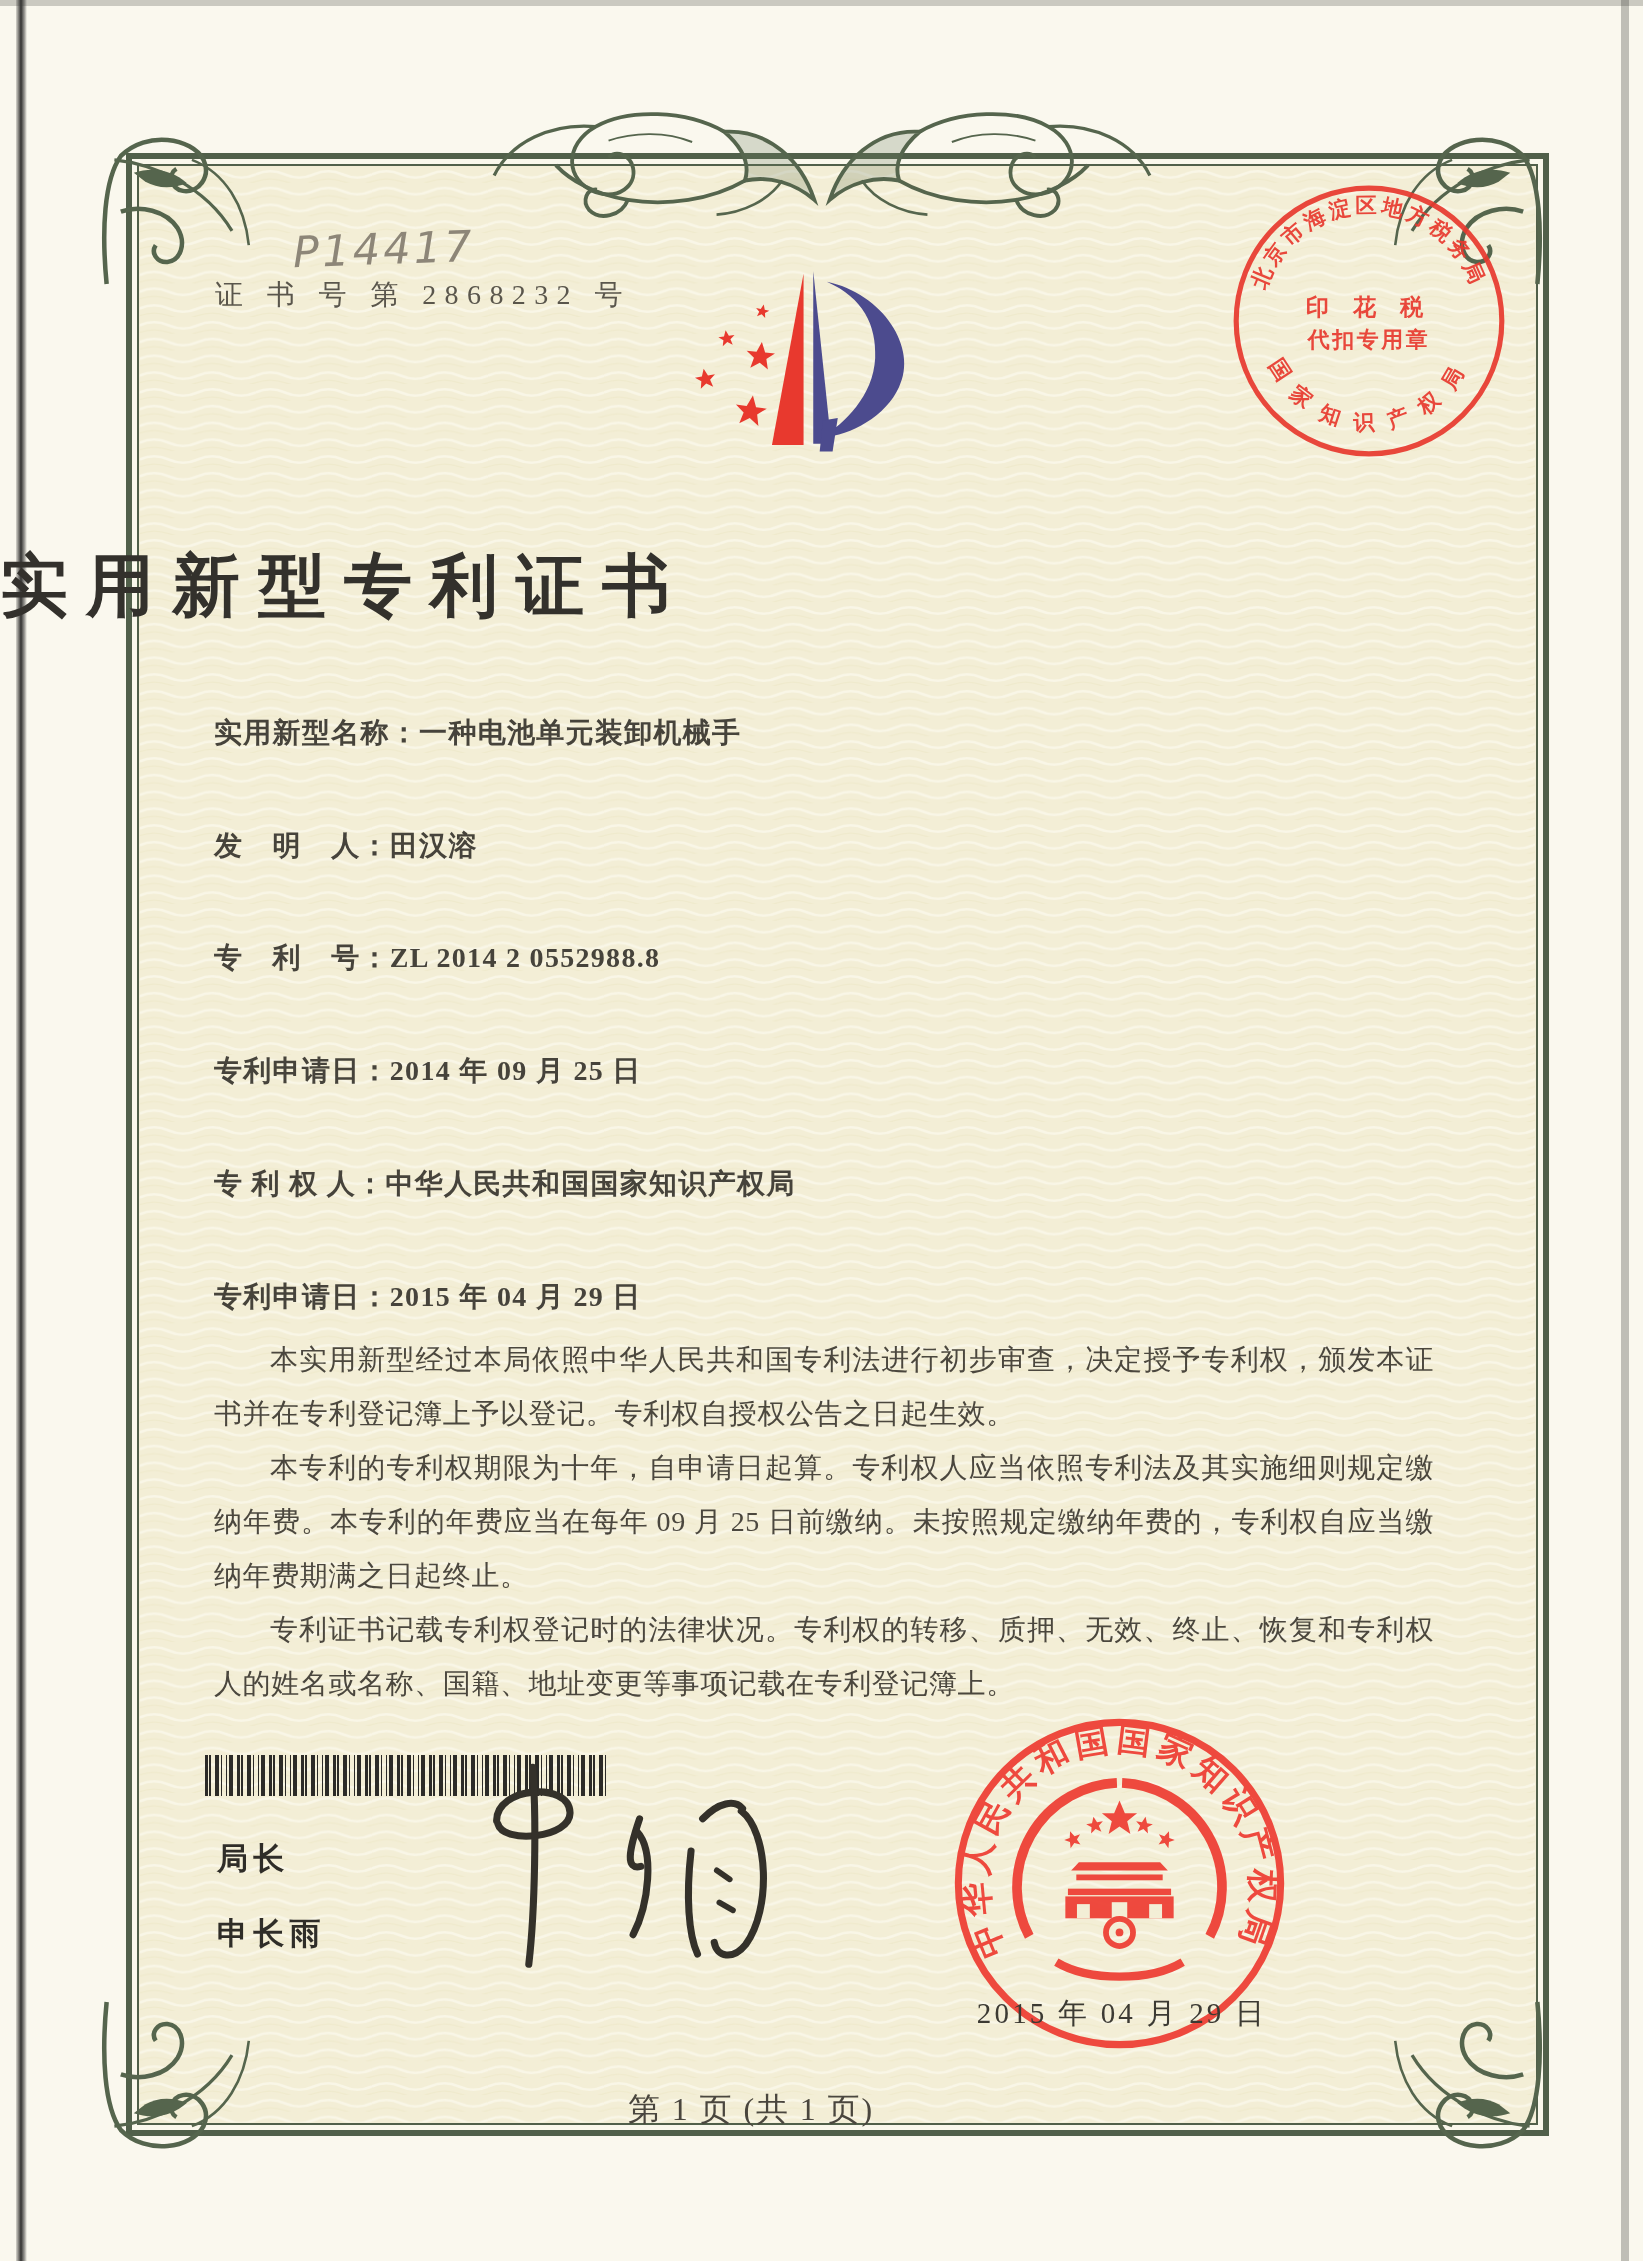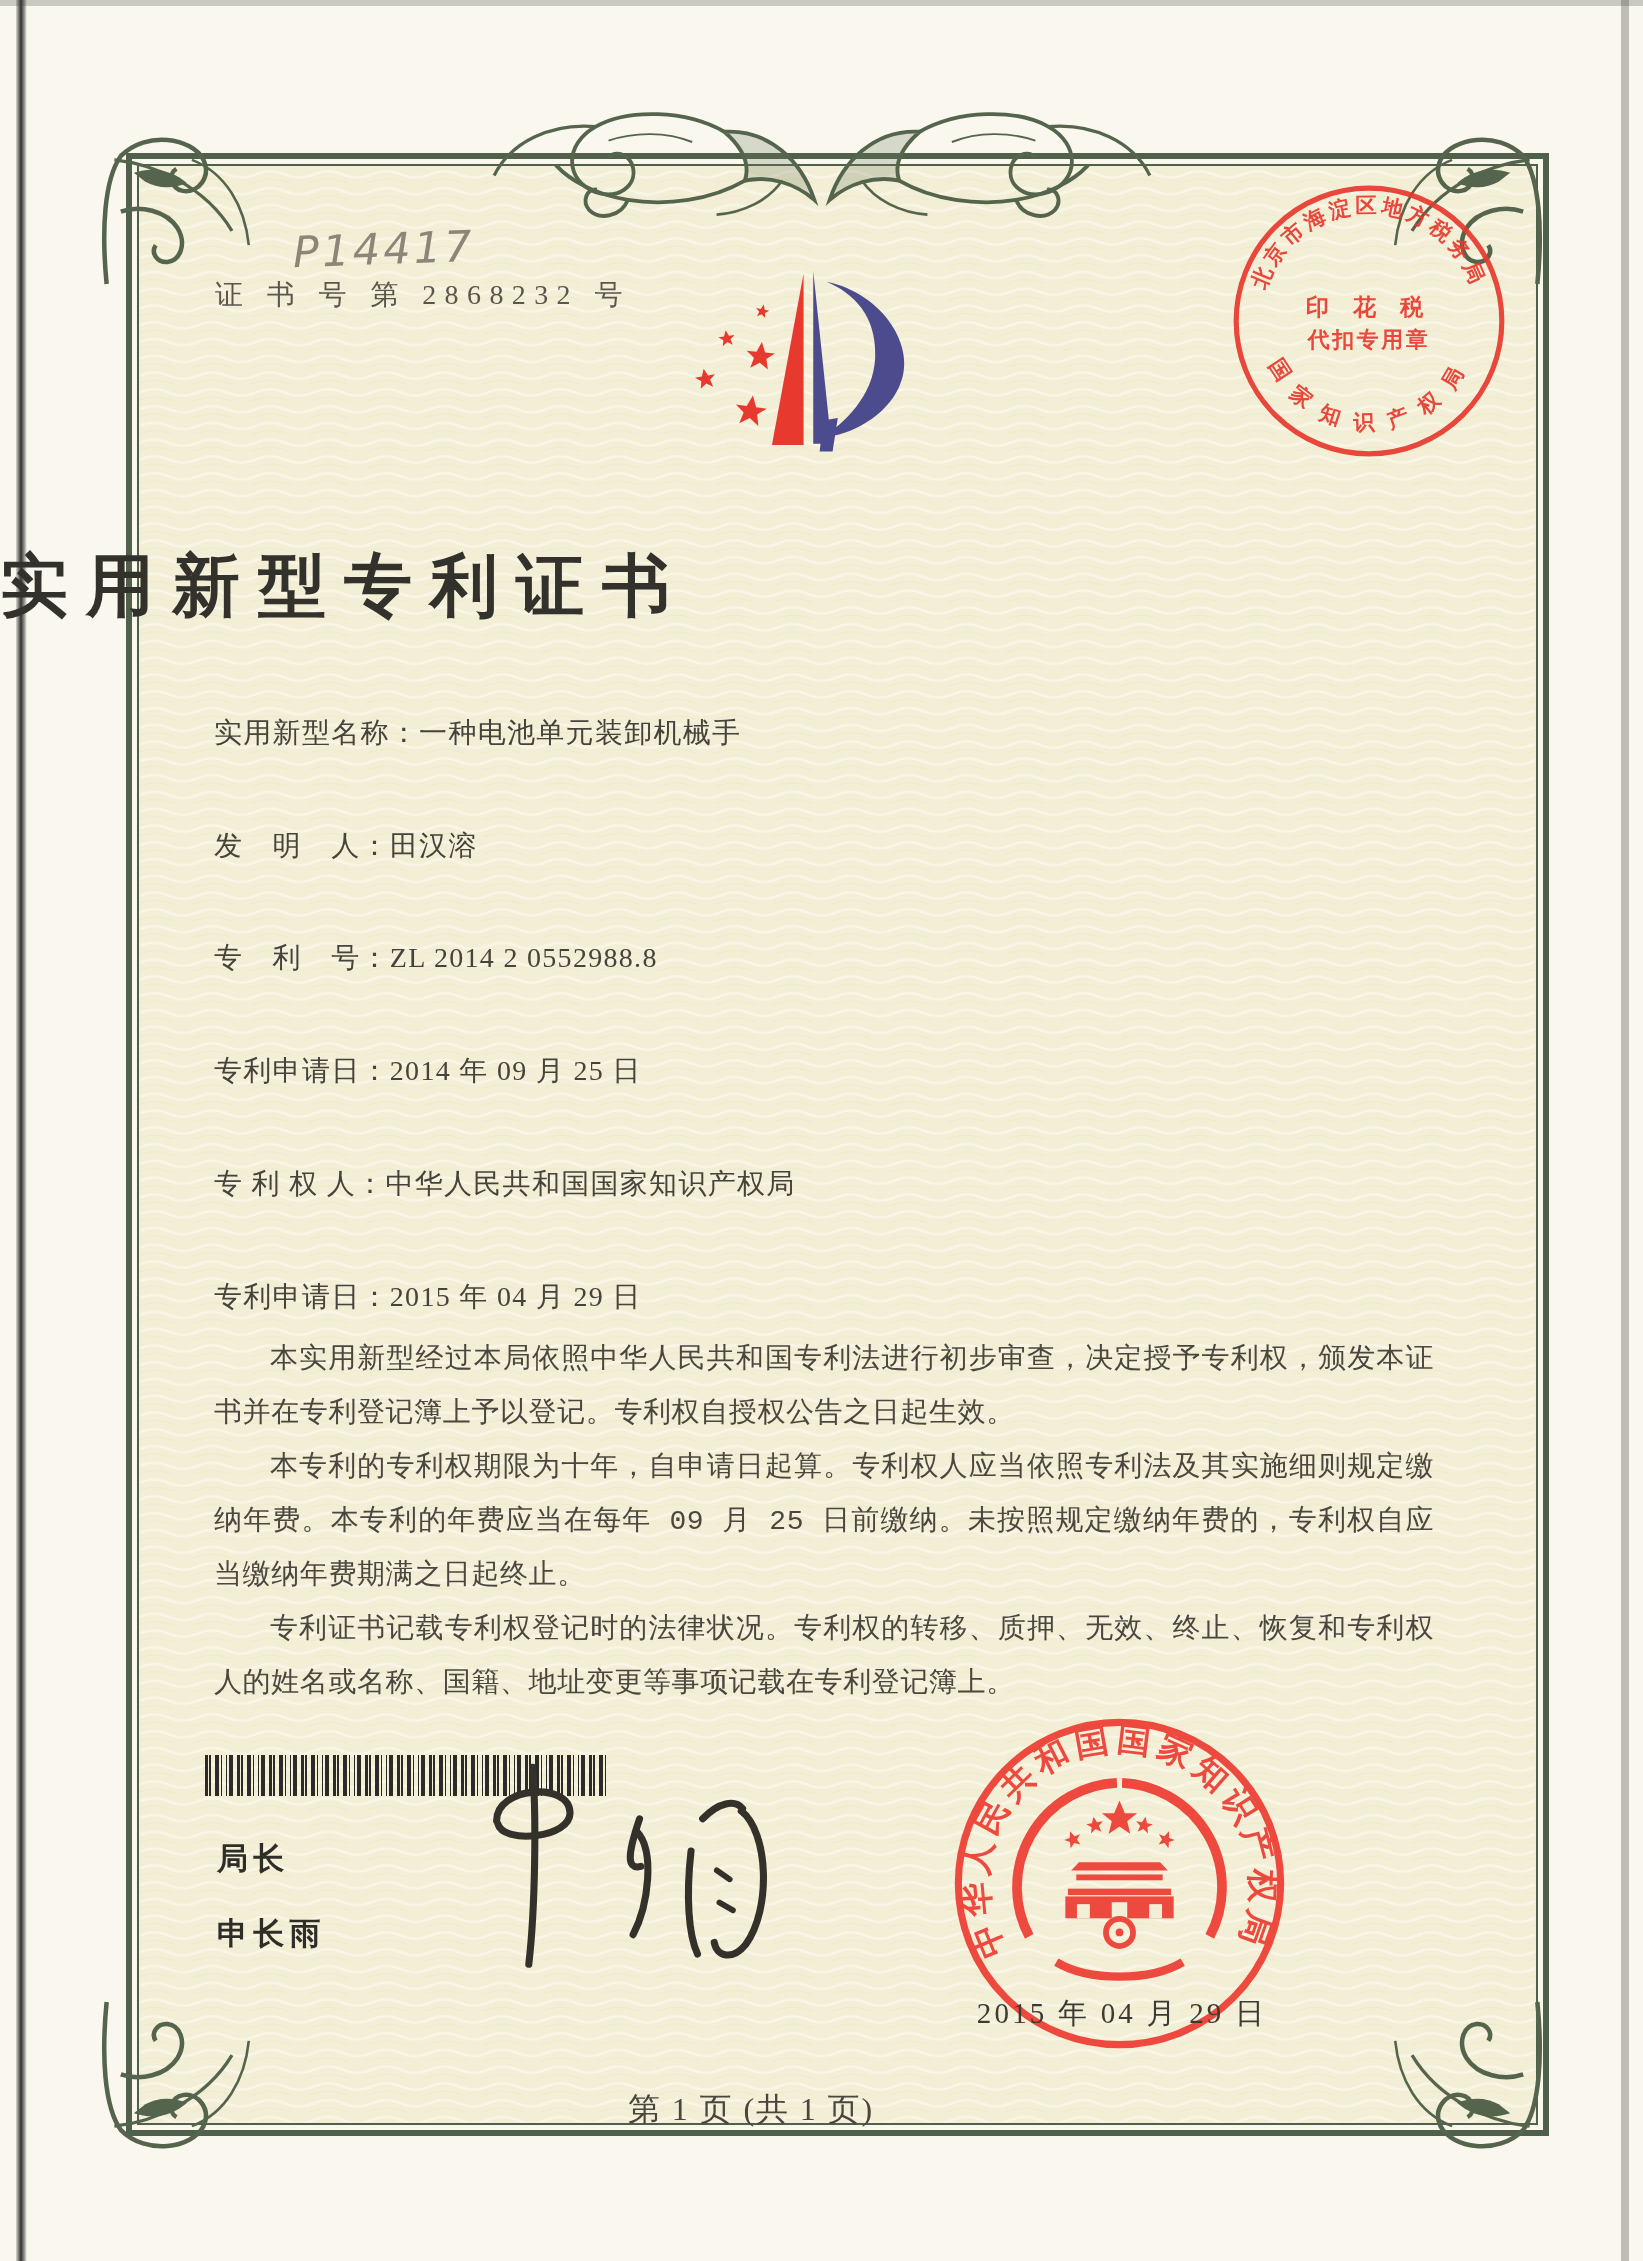--- a/index.html
+++ b/index.html
@@ -21,26 +21,26 @@
   .ornament{position:absolute;pointer-events:none;}
 
   .handwritten{position:absolute;left:293px;top:224px;font-family:"DejaVu Sans",sans-serif;
      font-style:italic;font-size:43px;color:#8d8678;letter-spacing:3.2px;transform:rotate(-2deg);}
   .cert-no{position:absolute;left:215px;top:276px;font-size:28px;letter-spacing:8.4px;color:#5a564c;}
 
   .title{position:absolute;left:0;top:495px;width:1644px;text-align:left;font-size:68px;
      font-weight:bold;letter-spacing:18px;color:#33312c;}
 
   .fields{position:absolute;left:214px;top:706px;width:1225px;}
-  .field{position:absolute;left:0;font-size:28px;color:#46433b;white-space:nowrap;letter-spacing:1.3px;}
+  .field{position:absolute;left:0;font-size:28px;color:#46433b;white-space:nowrap;letter-spacing:1.3px;font-weight:bold;}
   .f0{top:7.7px}.f1{top:121px}.f2{top:233px}.f3{top:346px}.f4{top:459px}.f5{top:572px}
 
   .body-text{position:absolute;left:214px;top:1333px;width:1220px;font-size:28px;color:#4b473e;
      text-align:justify;letter-spacing:0.6px;}
-  .body-text p{margin:0;text-indent:2em;line-height:54px;font-family:Liberation Mono, monospace;}
+  .body-text p{margin:0;text-indent:2em;line-height:54px;}
 
   .barcode{position:absolute;left:205px;top:1755px;width:405px;height:41px;
      background:repeating-linear-gradient(90deg,
        #2c2b28 0 2.6px,transparent 2.6px 4.5px,#2c2b28 4.5px 5.8px,transparent 5.8px 9.7px,
        #2c2b28 9.7px 14px,transparent 14px 16px,#2c2b28 16px 17.4px,transparent 17.4px 20.6px,
        #2c2b28 20.6px 22px,transparent 22px 24px,#2c2b28 24px 28px,transparent 28px 32px);}
 
   .signer-title{position:absolute;left:217px;top:1838px;font-family:"Liberation Sans","DejaVu Sans",sans-serif;
      font-weight:600;font-size:31px;color:#2f2d28;letter-spacing:5.2px;}
   .signer-name{position:absolute;left:217px;top:1902px;font-family:"Liberation Sans","DejaVu Sans",sans-serif;

